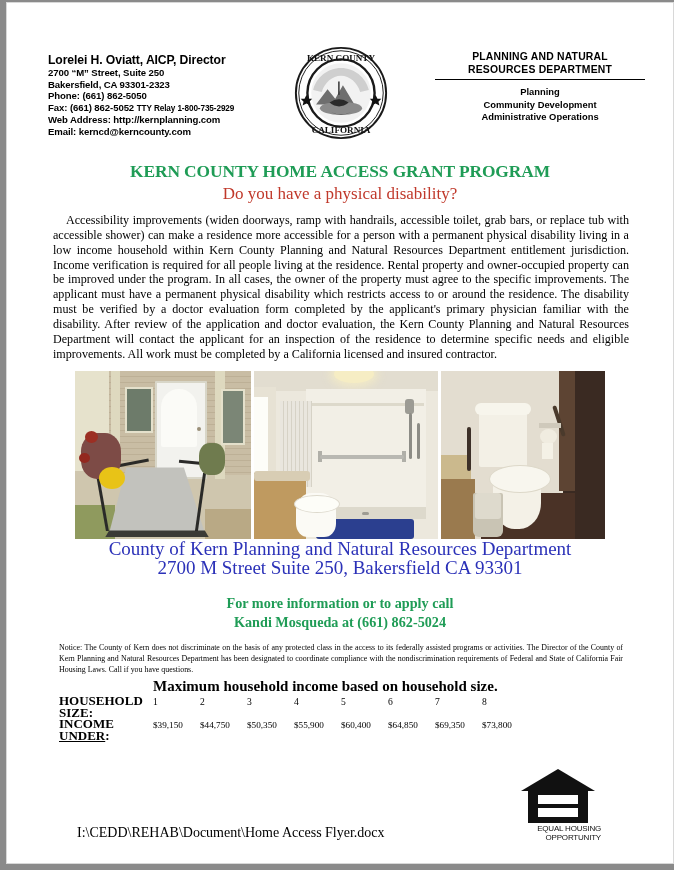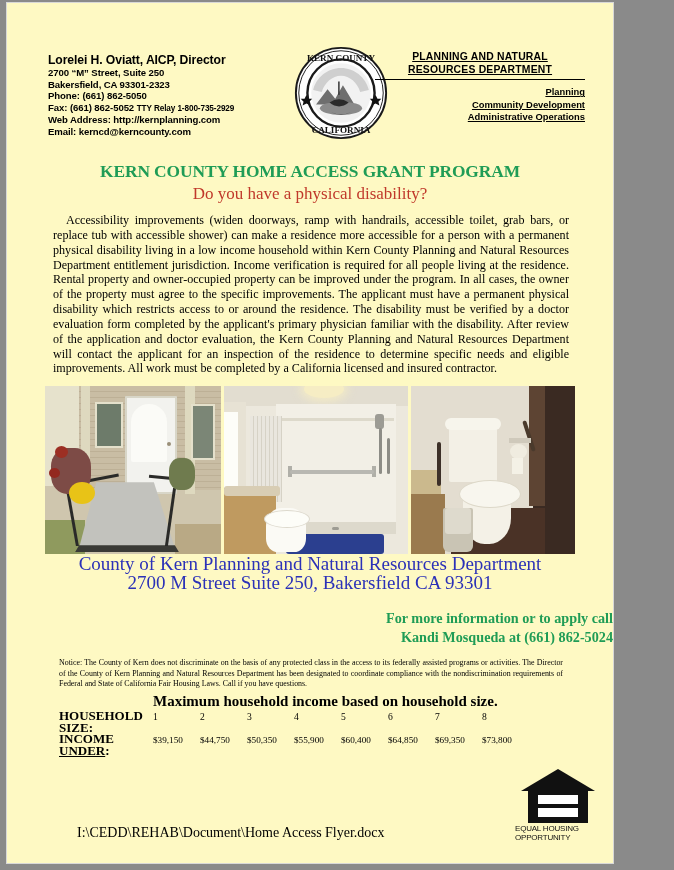--- a/index.html
+++ b/index.html
@@ -10,23 +10,23 @@
   body {
     width: 674px;
     height: 870px;
     overflow: hidden;
     font-family: "Liberation Serif", serif;
   }
   .page {
     position: absolute;
     left: 6px;
     top: 2px;
-    width: 608px;
+    width: 668px;
     height: 862px;
-    background: #fef9c3;
+    background: #ffffff;
     border: 1px solid #d8d8d8;
     box-sizing: border-box;
     overflow: hidden;
   }
 
   
   .letterhead {
     position: relative;
     height: 112px;
     margin: 38px 28px 0 34px;
@@ -63,35 +63,33 @@
     height: 96px;
   }
 
   .lh-right {
     position: absolute;
     right: 0;
     top: 10px;
     width: 210px;
     text-align: center;
     font-family: "Liberation Sans", sans-serif;
-    text-decoration: underline;
   }
   .lh-dept {
     font-size: 10.4px;
     font-weight: bold;
     line-height: 12.6px;
     letter-spacing: 0.2px;
     color: #000;
   }
   .lh-rule {
     border-bottom: 1.3px solid #000;
     margin: 3px 0 6px 0;
   }
   .lh-divs {
-    text-align: right;
     font-size: 9.4px;
     font-weight: bold;
     line-height: 12.4px;
     color: #000;
   }
 
   
   .title-green {
     text-align: center;
     font-size: 17.4px;
@@ -206,21 +204,21 @@
 
   
   .addr-blue {
     text-align: center;
     color: #2b31b8;
     font-size: 19px;
     line-height: 18.5px;
     margin-top: 1px;
   }
   .callout-green {
-    text-align: right;
+    text-align: center;
     color: #1f9c56;
     font-size: 14.2px;
     font-weight: bold;
     line-height: 18.5px;
     margin-top: 17px;
   }
 
   
   .notice {
     margin: 12px 50px 0 52px;
@@ -262,21 +260,21 @@
     font-size: 9.2px;
     white-space: nowrap;
   }
 
   
   .eho {
     position: absolute;
     left: 508px;
     top: 766px;
     width: 86px;
-    text-align: left;
+    text-align: right;
   }
   .eho-house { position: relative; width: 74px; height: 54px; margin: 0 auto; }
   .eho-roof {
     position: absolute; left: 0; top: 0; width: 0; height: 0;
     border-left: 37px solid transparent;
     border-right: 37px solid transparent;
     border-bottom: 22px solid #111;
   }
   .eho-body {
     position: absolute; left: 7px; top: 20px; width: 60px; height: 34px;

